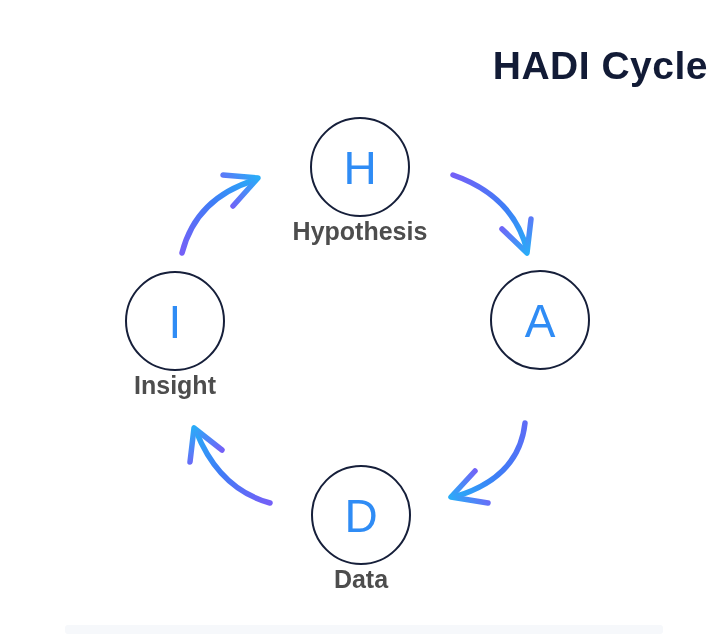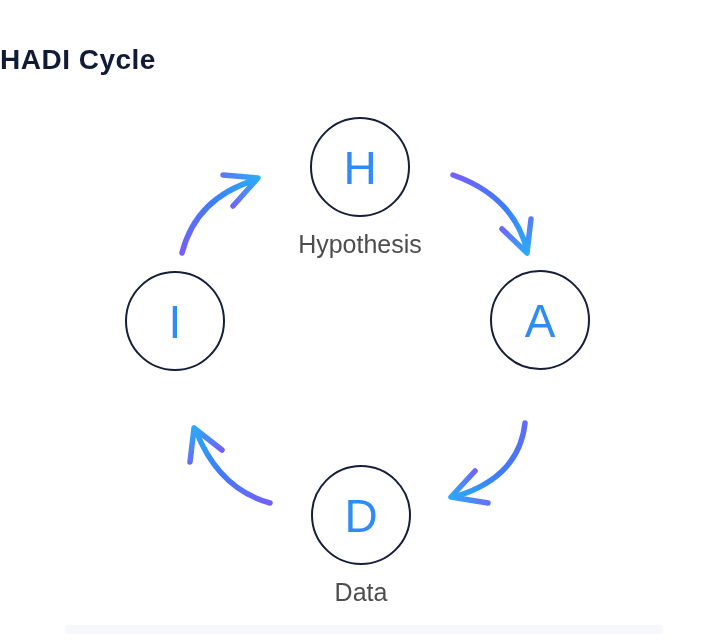--- a/index.html
+++ b/index.html
@@ -10,22 +10,22 @@
     --bg:#FFFFFF;
   }
   *{ box-sizing:border-box; margin:0; padding:0; }
   html,body{ width:708px; height:644px; background:var(--bg); overflow:hidden; }
   body{ font-family:"Liberation Sans", sans-serif; position:relative; }
 
   .stage{ position:absolute; inset:0; }
 
   .diagram-title{
     position:absolute; left:0; top:44px; width:708px;
-    text-align:left;
-    font-size:28px; font-weight:700; color:var(--title);
+    text-align:right;
+    font-size:39px; font-weight:700; color:var(--title);
     letter-spacing:0.5px;
   }
 
   .arrows-svg{ position:absolute; left:0; top:0; pointer-events:none; }
   .arrow-shaft, .arrow-head{ fill:none; stroke-width:5.5; stroke-linecap:round; stroke-linejoin:round; }
 
   .node{
     position:absolute; width:180px;
     display:flex; flex-direction:column; align-items:center;
   }
@@ -34,22 +34,21 @@
     border:2.5px solid var(--navy);
     border-radius:50%;
     background:#fff;
     display:flex; align-items:center; justify-content:center;
   }
   .letter{
     font-size:46px; line-height:1; color:var(--blue); font-weight:400;
     transform:translateY(1px);
   }
   .node-label{
-    margin-top:13px;
-    font-size:25px; color:var(--label); font-weight:400;
+    font-size:25px; color:var(--label); font-weight:700;
     white-space:nowrap;
   }
 
   .node-h{ left:270px; top:117px; }
   .node-a{ left:450px; top:270px; }
   .node-i{ left:85px;  top:271px; }
   .node-d{ left:271px; top:465px; }
 
   .bottom-bar{
     position:absolute; left:65px; top:625px;
@@ -142,17 +141,18 @@
     <div class="circle">
       <span class="letter">D</span>
     </div>
     <div class="node-label">Data</div>
   </div>
 
   <div class="node node-i">
     <div class="circle">
       <span class="letter">I</span>
     </div>
+    <div class="node-label">Insight</div>
   </div>
 
   <div class="bottom-bar"></div>
 
 </div>
 
 </body></html>

